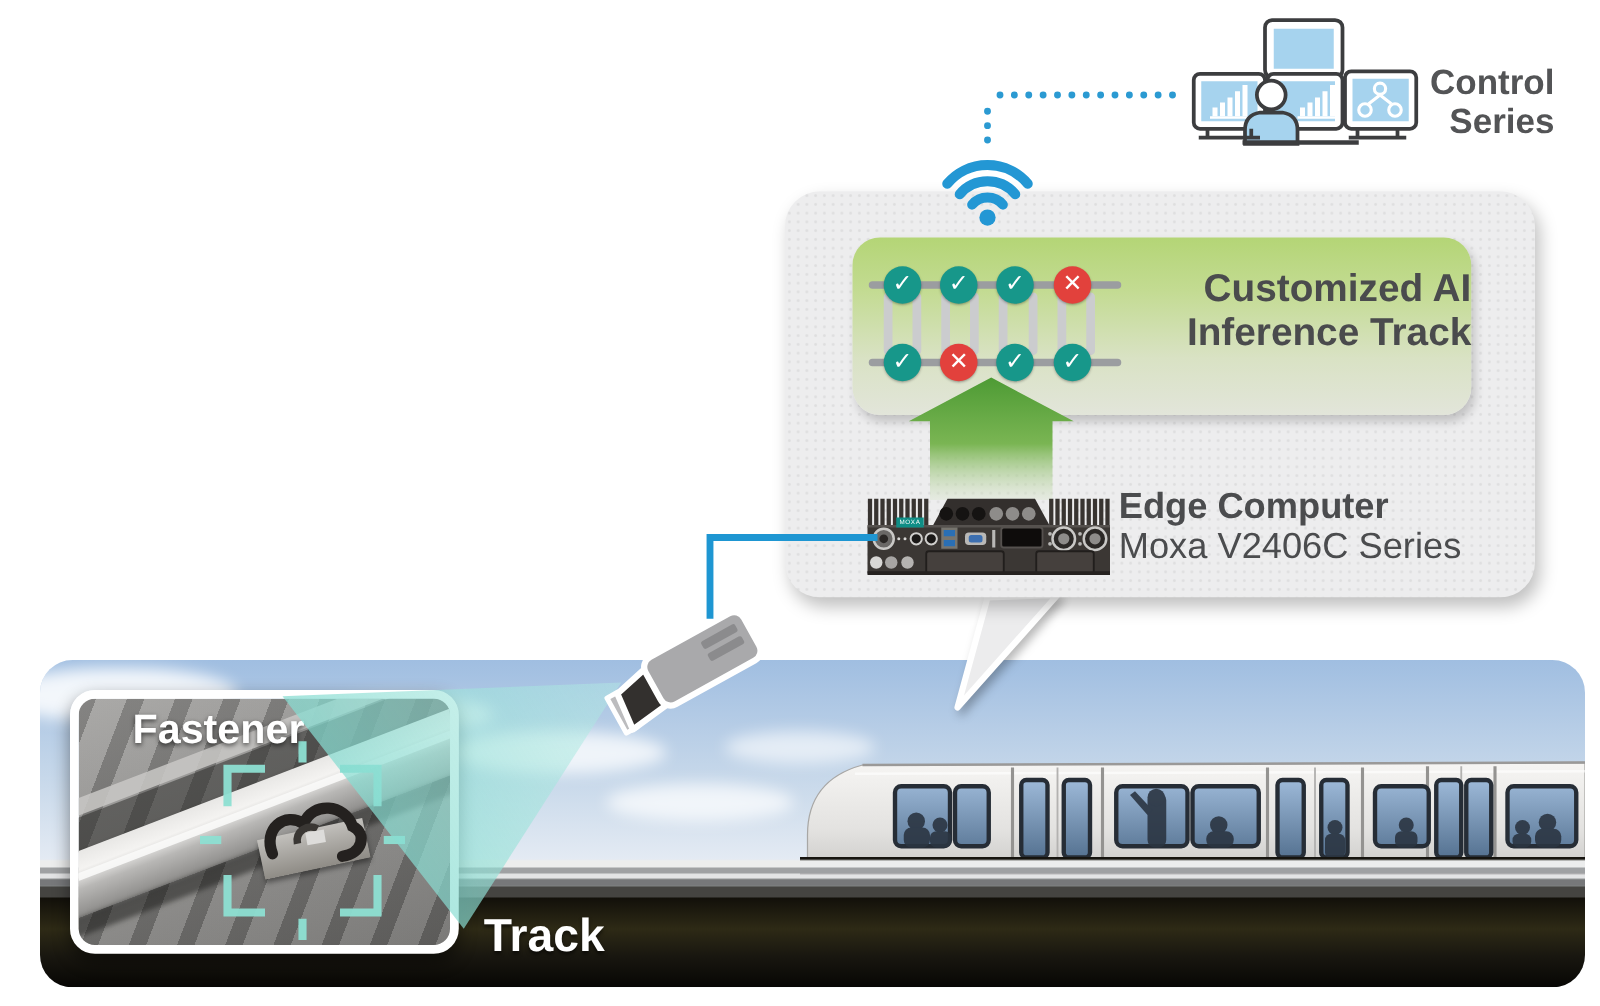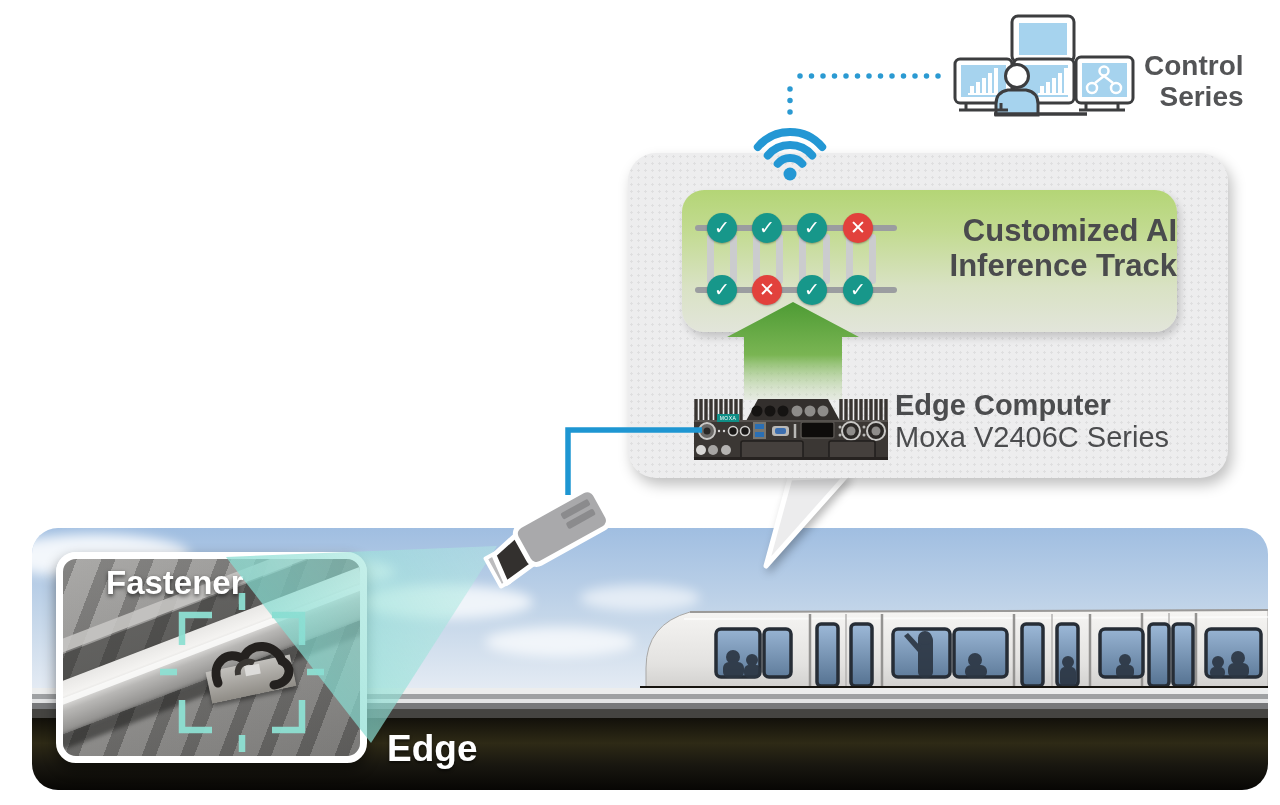--- a/index.html
+++ b/index.html
@@ -194,21 +194,21 @@
           <path d="M149 171 H119 V141"></path>
         <path d="M97 113 H114"></path>
           <path d="M244 113 H261"></path>
         <path d="M179 34 V51"></path>
           <path d="M179 176 V193"></path>
       </g>
     </svg>
     <div class="abs fastener-label">Fastener</div>
   </div>
 
-  <div class="abs track-label">Edge</div>
+  <div class="abs track-label">Track</div>
 
   <svg class="abs" style="left:0;top:0" width="1280" height="805" viewBox="0 0 1280 805">
     <defs>
       <linearGradient id="beamG" x1="497" y1="546" x2="300" y2="660" gradientUnits="userSpaceOnUse">
         <stop offset="0" stop-color="#b4ece4" stop-opacity="0.45"></stop>
         <stop offset="1" stop-color="#86dcd1" stop-opacity="0.72"></stop>
       </linearGradient>
     </defs>
     <polygon points="497,546 226,557 371,743" fill="url(#beamG)"></polygon>
     <g transform="rotate(-29 563 527)" stroke-linejoin="round">

